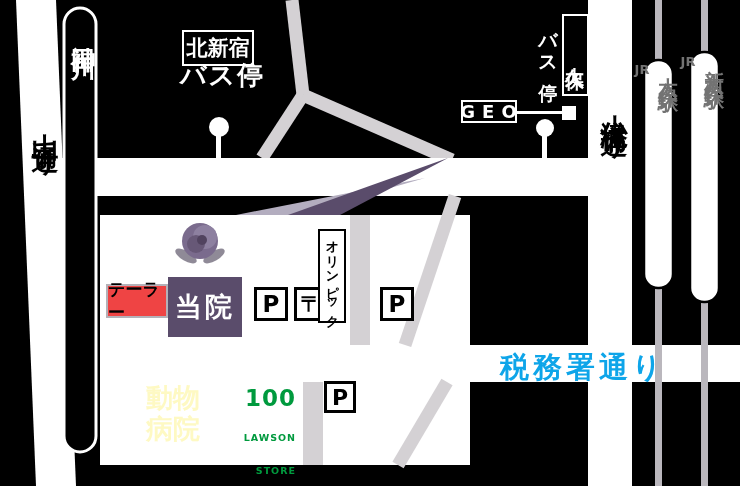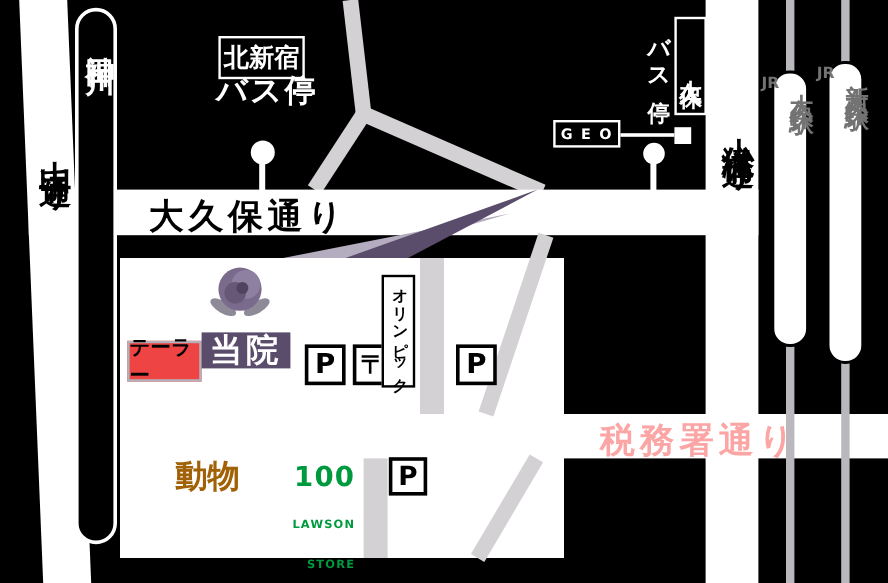--- a/index.html
+++ b/index.html
@@ -82,54 +82,54 @@
       <circle cx="545" cy="128" r="9"></circle>
       <rect x="542" y="136" width="5" height="23"></rect>
     </g>
 
     <rect x="517" y="111" width="45" height="3" fill="#ffffff"></rect>
     <rect x="562" y="106" width="14" height="14" fill="#ffffff"></rect>
   </svg>
 
   <div class="vlabel" style="left:27px;top:112px;font-size:27px;letter-spacing:6px;color:#000;">山手通り</div>
   <div class="vlabel" style="left:67px;top:26px;font-size:25px;letter-spacing:4px;color:#fff;">神田川</div>
-  <div class="hlabel" style="left:124px;top:161px;font-size:29px;letter-spacing:4px;color:#000;">大久保通り</div>
-  <div class="hlabel" style="left:500px;top:348px;font-size:29px;letter-spacing:4px;color:#fca5a5;">税務署通り</div>
+  <div class="hlabel" style="left:500px;top:348px;font-size:29px;letter-spacing:4px;color:#0ea5e9;">税務署通り</div>
   <div class="vlabel" style="left:596px;top:93px;font-size:27px;letter-spacing:5px;color:#000;">小滝橋通り</div>
 
   <div class="whitebox" style="left:182px;top:30px;width:72px;height:36px;font-size:21px;">北新宿</div>
   <div class="hlabel" style="left:180px;top:58px;width:80px;font-size:26px;color:#fff;text-align:center;letter-spacing:2px;">バス停</div>
 
-  <div class="whitebox" style="left:461px;top:100px;width:56px;height:23px;font-size:12px;letter-spacing:7px;padding-left:6px;">GEO</div>
+  <div class="whitebox" style="left:461px;top:100px;width:56px;height:23px;font-size:18px;letter-spacing:7px;padding-left:6px;">GEO</div>
 
   <div class="whitebox" style="left:562px;top:14px;width:27px;height:82px;">
     <span class="vtext" style="font-size:19px;letter-spacing:3px;font-weight:700;">大久保</span>
   </div>
   <div class="vlabel" style="left:536px;top:18px;font-size:19px;letter-spacing:4px;color:#fff;">バス停</div>
 
   <div class="station" style="left:644px;top:62px;width:29px;height:226px;">
     <span class="jr">JR</span>
     <span class="vname">大久保駅</span>
   </div>
   <div class="station" style="left:690px;top:54px;width:29px;height:248px;">
     <span class="jr">JR</span>
     <span class="vname">新大久保駅</span>
   </div>
 
   <div class="abs flex-c" style="left:106px;top:284px;width:62px;height:34px;background:#ef4444;border:2px solid #b4b1b8;color:#000;font-size:17px;font-weight:700;">テーラー</div>
-  <div class="abs flex-c" style="left:168px;top:277px;width:74px;height:30px;background:#5a4c6b;color:#fff;font-size:27px;letter-spacing:3px;font-weight:700;">当院</div>
+  <div class="abs flex-c" style="left:168px;top:277px;width:74px;height:60px;background:#5a4c6b;color:#fff;font-size:27px;letter-spacing:3px;font-weight:700;">当院</div>
   <div class="pbox" style="left:254px;top:287px;width:34px;height:34px;font-size:23px;">P</div>
   <div class="pbox" style="left:294px;top:287px;width:34px;height:34px;font-size:21px;">〒</div>
   <div class="abs flex-c" style="left:318px;top:229px;width:28px;height:94px;background:#fff;border:2.5px solid #000;">
     <span class="vtext" style="font-size:13px;font-weight:700;color:#000;">オリンピック</span>
   </div>
   <div class="pbox" style="left:380px;top:287px;width:34px;height:34px;font-size:23px;">P</div>
 
-  <div class="abs" style="left:146px;top:382px;color:#a16207;font-weight:700;font-size:27px;line-height:1.15;">
+  <div class="abs" style="left:146px;top:382px;color:#fef9c3;font-weight:700;font-size:27px;line-height:1.15;">
     <div>動物</div>
+    <div>病院</div>
   </div>
 
   <div class="lawson" style="left:238px;top:386px;width:58px;text-align:right;">
     <div class="num">100</div>
     <div class="small">LAWSON</div>
     <div class="small">STORE</div>
   </div>
 
   <div class="pbox" style="left:324px;top:381px;width:32px;height:32px;font-size:22px;">P</div>
 

